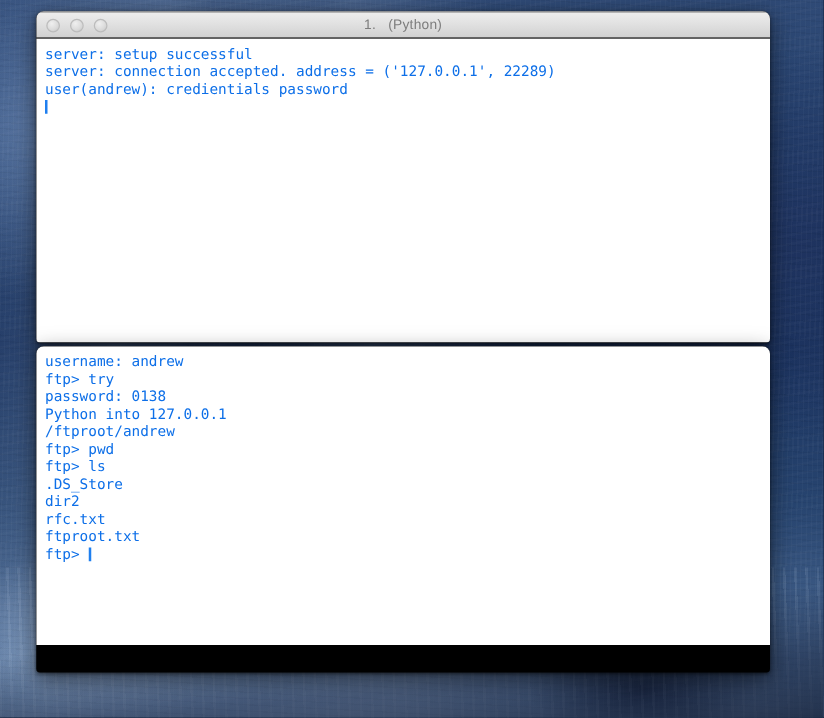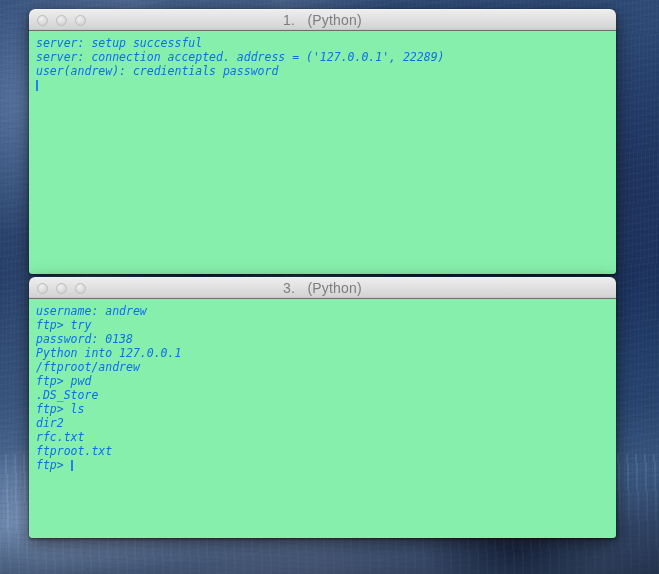--- a/index.html
+++ b/index.html
@@ -87,34 +87,33 @@
     height: 11px;
     border-radius: 50%;
     background: radial-gradient(circle at 38% 32%, #efefef 0%, #dcdcdc 55%, #c6c6c6 100%);
     border: 1px solid #bcbcbc;
     box-sizing: border-box;
   }
   .title-text {
     width: 100%;
     text-align: center;
     font-family: "Liberation Sans", sans-serif;
-    font-size: 14px;
+    font-size: 11px;
     color: #7d7d7d;
     letter-spacing: 0.2px;
     white-space: pre;
     user-select: none;
   }
 
   .term-body {
-    background: #86efac;
+    background: #ffffff;
     height: calc(100% - 22px);
     padding: 5px 0 0 0;
     box-sizing: border-box;
     overflow: hidden;
-    font-style: italic;
   }
   .term-line {
     font-family: "DejaVu Sans Mono", monospace;
     font-size: 11.5px;
     line-height: 14px;
     color: #0d6fe8;
     white-space: pre;
     padding-left: 7px;
     letter-spacing: 0px;
   }
@@ -145,35 +144,27 @@
   </div>
   <div class="term-body">
     <div class="term-line">server: setup successful</div>
     <div class="term-line">server: connection accepted. address = ('127.0.0.1', 22289)</div>
     <div class="term-line">user(andrew): credientials password</div>
     <div class="term-line"><span></span><span class="cursor"></span></div>
   </div>
 </div>
 
 <div class="window" id="window-2">
-  <div class="titlebar">
-    <div class="lights">
-      <div class="light"></div>
-      <div class="light"></div>
-      <div class="light"></div>
-    </div>
-    <div class="title-text">3.   (Python)</div>
-  </div>
   <div class="term-body">
     <div class="term-line">username: andrew</div>
     <div class="term-line">ftp&gt; try</div>
     <div class="term-line">password: 0138</div>
     <div class="term-line">Python into 127.0.0.1</div>
     <div class="term-line">/ftproot/andrew</div>
     <div class="term-line">ftp&gt; pwd</div>
+    <div class="term-line">ftp&gt; ls</div>
     <div class="term-line">.DS_Store</div>
-    <div class="term-line">ftp&gt; ls</div>
     <div class="term-line">dir2</div>
     <div class="term-line">rfc.txt</div>
     <div class="term-line">ftproot.txt</div>
     <div class="term-line"><span>ftp&gt; </span><span class="cursor"></span></div>
   </div>
 </div>
 
 </body></html>

